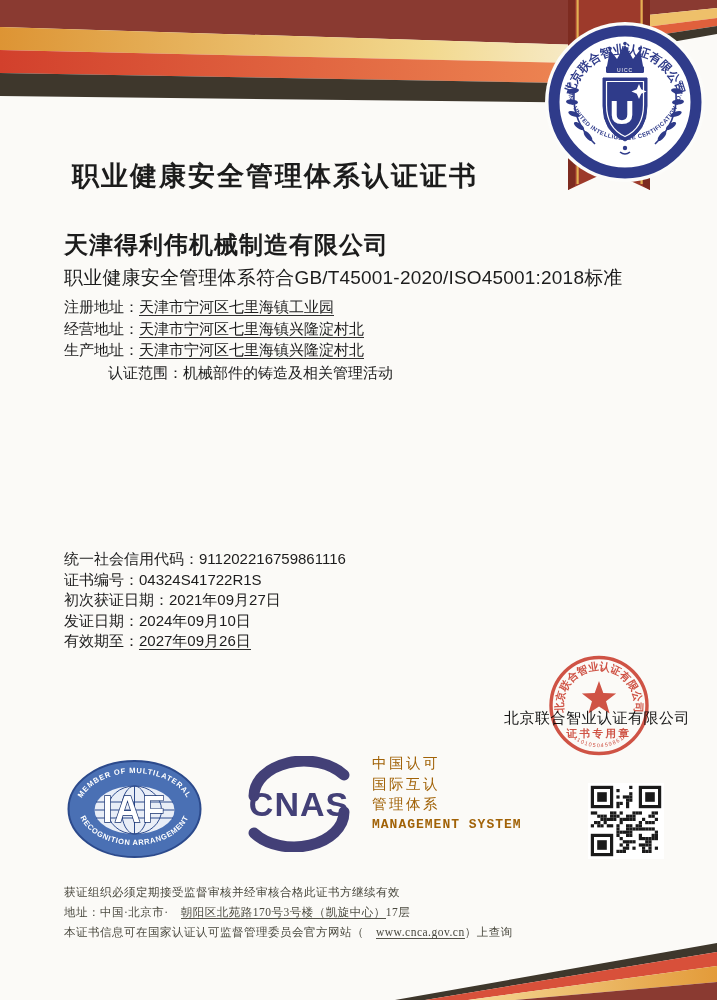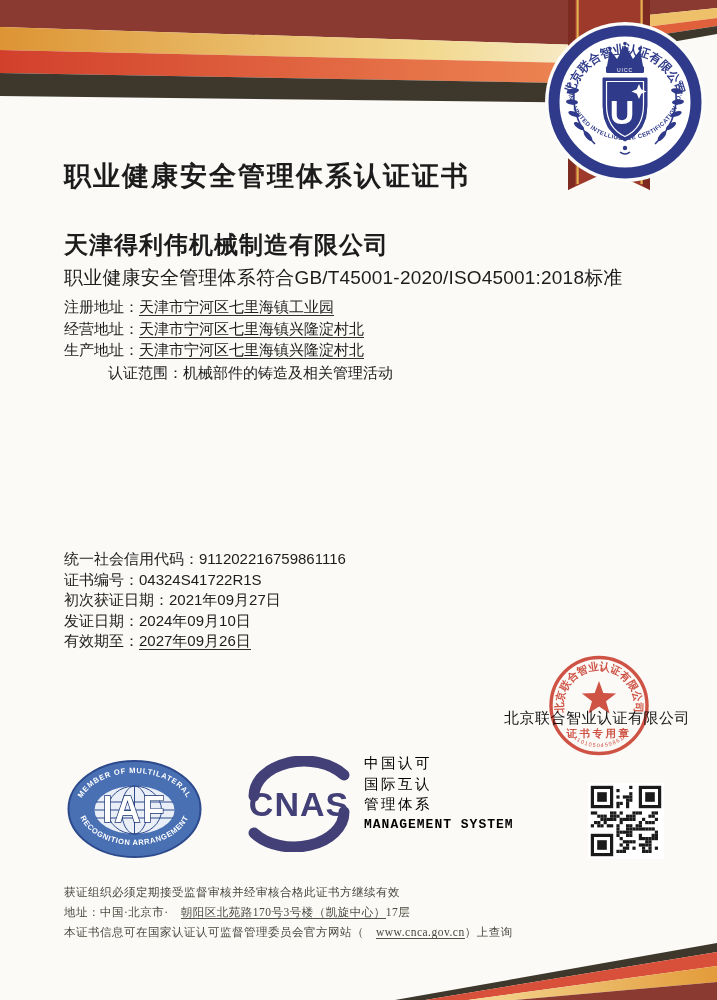--- a/index.html
+++ b/index.html
@@ -2,31 +2,31 @@
 <html><head>
 <meta charset="utf-8">
 <style>
   html,body{margin:0;padding:0;background:#e8e6e2;}
   .page{
     position:relative;width:717px;height:1000px;margin:0 auto;
     background:#fbfaf7;overflow:hidden;
     font-family:"Liberation Sans","DejaVu Sans",sans-serif;color:#1c1c1c;
   }
   .abs{position:absolute;}
-  .title{left:64px;top:158px;font-size:27px;font-weight:bold;letter-spacing:2px;}
+  .title{left:72px;top:158px;font-size:27px;font-weight:bold;letter-spacing:2px;}
   .company{left:64px;top:229px;font-size:24px;font-weight:bold;letter-spacing:1px;}
   .standard{left:64px;top:265px;font-size:19px;font-weight:normal;letter-spacing:0.2px;}
   .fields{left:64px;top:296px;font-size:15px;line-height:21.5px;}
   .scope{left:64px;top:364px;font-size:15px;margin-left:44px;}
   .meta{left:64px;top:549px;font-size:15px;line-height:20.5px;}
   .u{border-bottom:1px solid #2f2f2f;}
   .issuer{left:504px;top:709px;font-size:15px;letter-spacing:0.5px;color:#151515;z-index:1;}
   .stamp-svg{left:519px;top:625px;z-index:2;mix-blend-mode:multiply;opacity:.92;}
-  .acc-text{left:364px;top:753px;font-family:"Liberation Serif","DejaVu Serif",serif;
-    font-size:14.5px;line-height:20.5px;letter-spacing:2.5px;color:#000000;}
+  .acc-text{left:372px;top:753px;font-family:"Liberation Serif","DejaVu Serif",serif;
+    font-size:14.5px;line-height:20.5px;letter-spacing:2.5px;color:#a16207;}
   .acc-text .en{font-family:Liberation Mono, monospace;font-weight:bold;
     letter-spacing:1px;font-size:13px;}
   .footer{left:64px;top:882px;font-family:"Liberation Serif","DejaVu Serif",serif;
     font-size:11.5px;line-height:20px;color:#4a493f;letter-spacing:0.5px;}
   .footer .u{border-bottom:1px solid #55544a;margin-left:12px;}
   .iaf-svg{left:66px;top:758px;}
   .cnas-svg{left:240px;top:756px;}
   .qr-svg{left:588px;top:783px;}
   .top-deco{left:0;top:0;}
   .bottom-deco{left:0;top:930px;}

